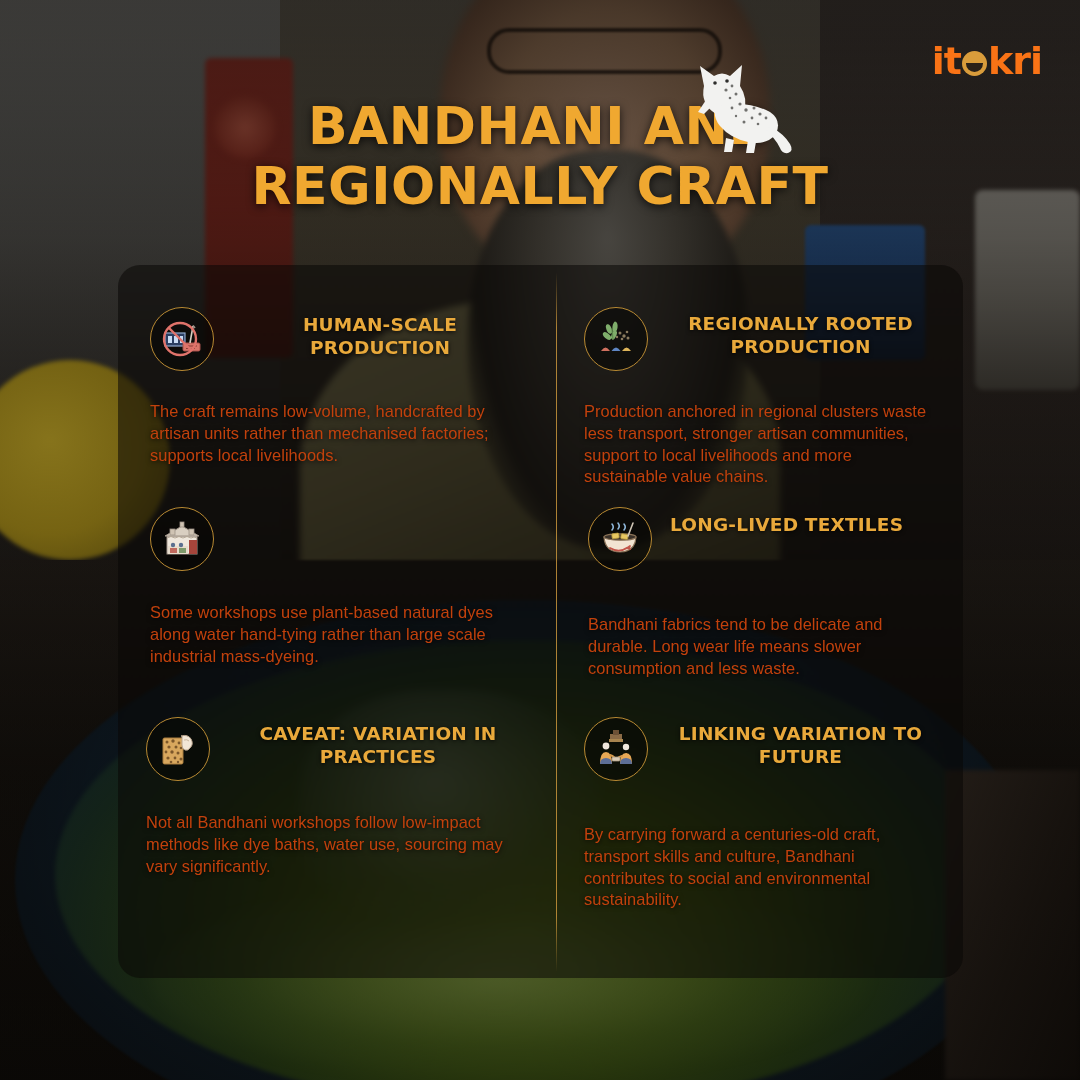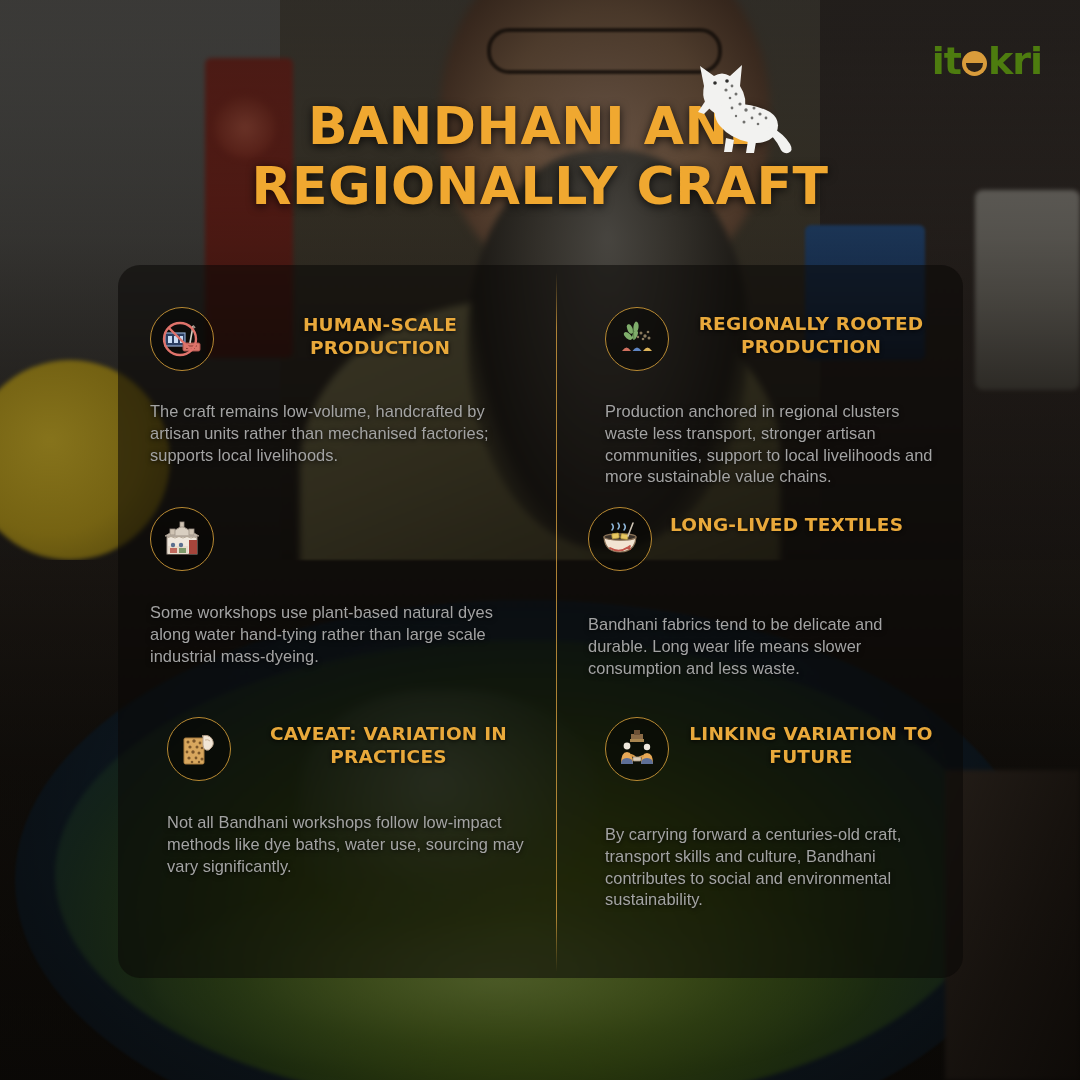--- a/index.html
+++ b/index.html
@@ -138,21 +138,21 @@
   .bg-scrim {
     position:absolute; inset:0;
     background:
       linear-gradient(180deg, rgba(8,6,4,.62) 0%, rgba(8,6,4,.46) 22%, rgba(8,6,4,.42) 55%, rgba(8,6,4,.55) 100%);
   }
 
   
   .logo {
     position:absolute; right:38px; top:42px;
     font-size:38px; font-weight:700; letter-spacing:-1px;
-    color:#4d7c0f;
+    color:#f97316;
     font-family:"DejaVu Sans", sans-serif;
     line-height:1;
     display:flex; align-items:center;
   }
   .logo .dot-o {
     display:inline-block; position:relative;
     width:25px; height:25px; border-radius:50%;
     background:#d99c3b; margin:0 1px;
     top:2px;
   }
@@ -199,21 +199,21 @@
 
   .grid {
     position:absolute; left:118px; top:265px;
     width:845px; height:713px;
     display:grid;
     grid-template-columns:438px 407px;
     grid-template-rows:200px 210px 303px;
   }
 
   .cell { position:relative; padding:40px 28px 0 32px; }
-  .cell.right { padding-left:28px;margin-left:21px; }
+  .cell.right { padding-left:28px; }
 
   .cell-head { display:flex; align-items:flex-start; gap:18px; }
 
   .icon-badge {
     flex:0 0 auto;
     width:64px; height:64px;
     border-radius:50%;
     border:1.5px solid #b98a33;
     background:rgba(6,5,4,.55);
     display:flex; align-items:center; justify-content:center;
@@ -230,21 +230,21 @@
     line-height:1.26;
     letter-spacing:.2px;
     padding-top:8px;
     text-shadow:0 1px 4px rgba(0,0,0,.8);
     text-align:center;
   }
   .cell.right .cell-title { padding-top:7px; }
 
   .cell-body {
     margin-top:28px;
-    color:#a3a3a3;
+    color:#c2410c;
     font-size:16.4px;
     line-height:1.33;
     letter-spacing:.05px;
     text-shadow:0 1px 5px rgba(0,0,0,.85);
     max-width:400px;
   }
   .cell.right .cell-body { max-width:400px; }
 
   
   .r1 .cell-body { margin-top:30px; }

